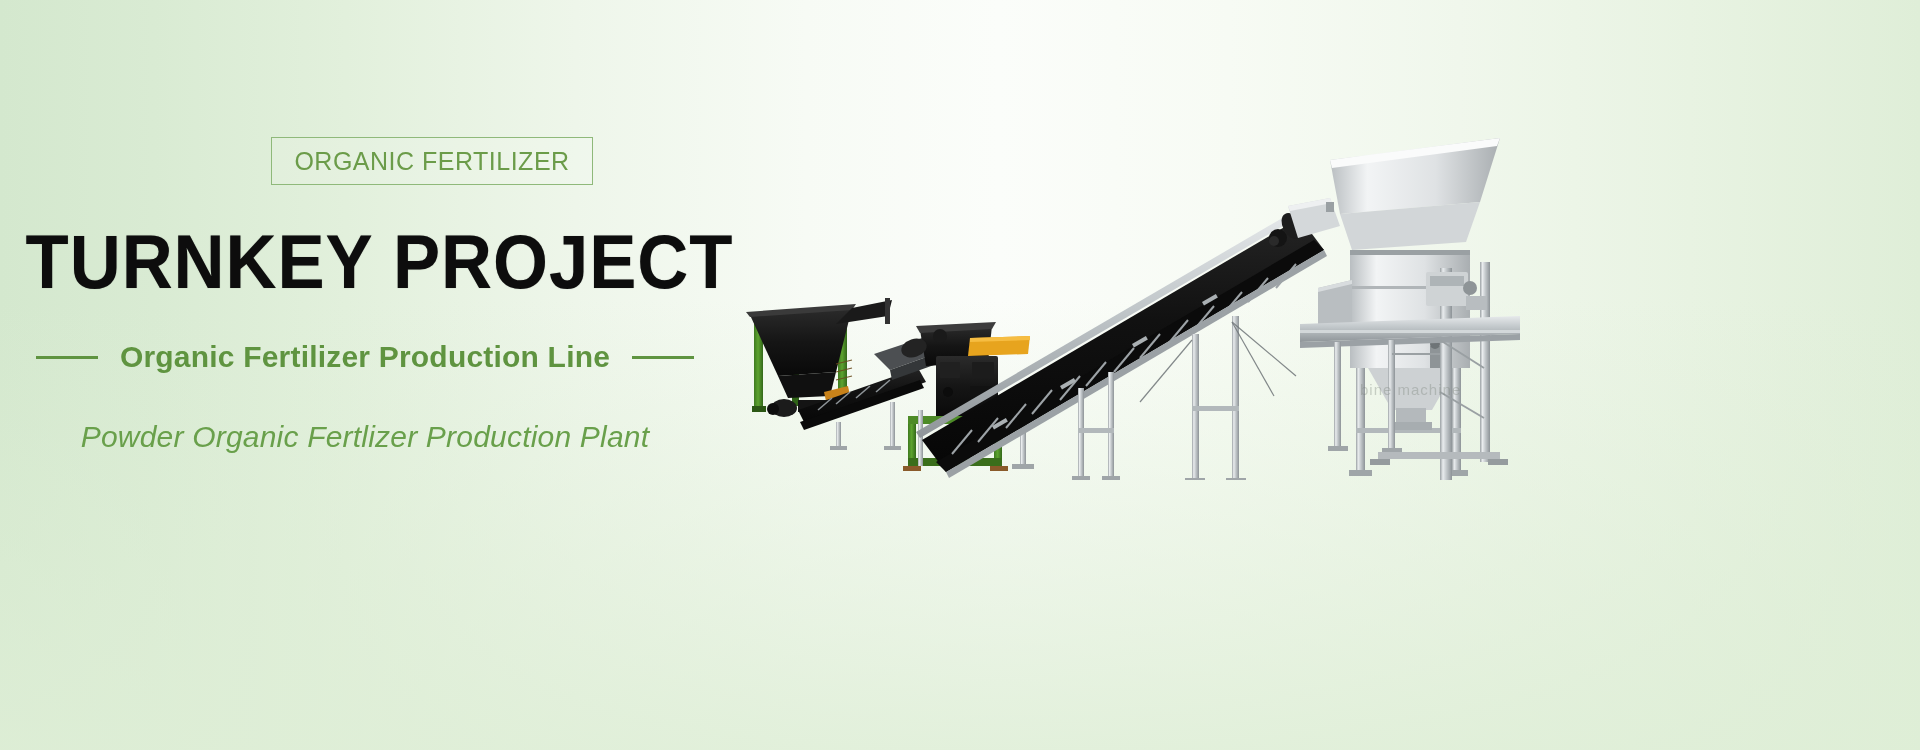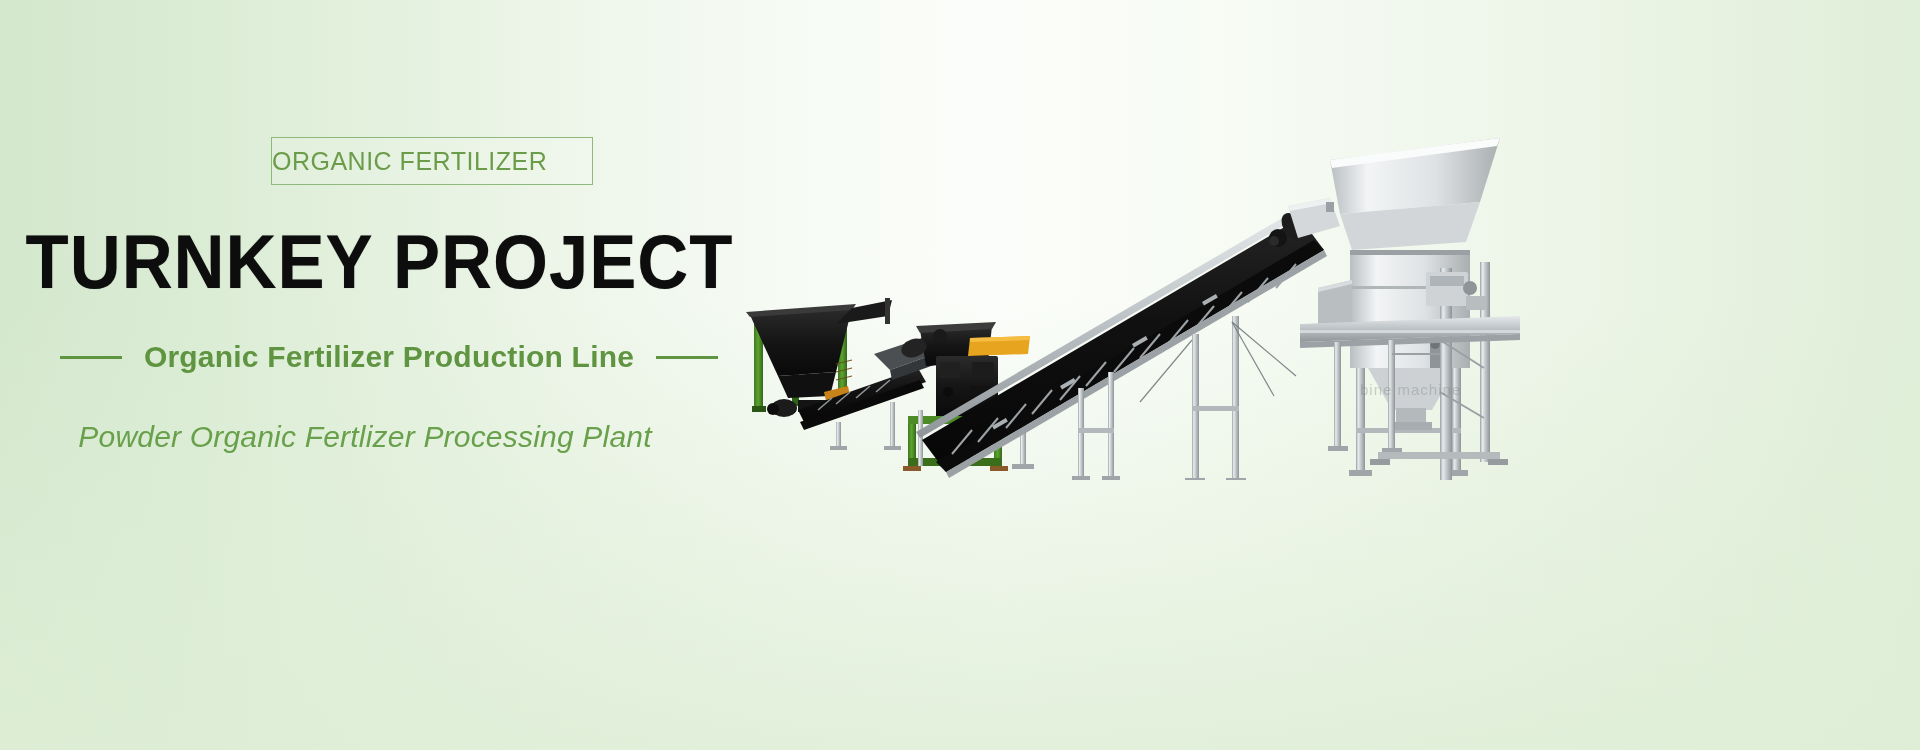--- a/index.html
+++ b/index.html
@@ -27,21 +27,21 @@
   }
   
   .text-block{
     position:absolute;left:0;top:0;width:760px;height:750px;
   }
   .eyebrow-box{
     position:absolute;left:271px;top:137px;
     width:322px;height:48px;
     border:1px solid #8fb97a;
     box-sizing:border-box;
-    display:flex;align-items:center;
+    display:flex;align-items:center;justify-content:center;
     background:rgba(255,255,255,0.10);
   }
   .eyebrow-text{
     font-family:"Liberation Sans",sans-serif;
     font-size:25px;
     letter-spacing:0.5px;
     color:#6b9c49;
     font-weight:400;
     white-space:nowrap;
   }
@@ -56,21 +56,20 @@
     color:#0d0d0d;
     transform:scaleX(0.93);
     transform-origin:center center;
     white-space:nowrap;
     text-shadow:0 0 1px rgba(0,0,0,0.35);
   }
   .subtitle-row{
     position:absolute;left:0;top:340px;width:730px;
     display:flex;align-items:center;justify-content:center;
     gap:22px;
-    margin-left:24px;
   }
   .sub-dash{
     width:62px;height:3px;background:#5f9440;flex:none;
   }
   .subtitle-text{
     font-family:"Liberation Sans",sans-serif;
     font-weight:700;
     font-size:30px;
     color:#5f9440;
     white-space:nowrap;
@@ -114,21 +113,21 @@
     </div>
 
     <div class="headline">TURNKEY PROJECT</div>
 
     <div class="subtitle-row">
       <span class="sub-dash"></span>
       <span class="subtitle-text">Organic Fertilizer Production Line</span>
       <span class="sub-dash"></span>
     </div>
 
-    <div class="tagline">Powder Organic Fertlizer Processing Plant</div>
+    <div class="tagline">Powder Organic Fertlizer Production Plant</div>
 
   </div>
 
   <div class="machine-photo">
     <svg viewBox="0 0 780 370" xmlns="http://www.w3.org/2000/svg">
       <defs>
         <linearGradient id="steelV" x1="0" y1="0" x2="1" y2="0">
           <stop offset="0%" stop-color="#9aa0a3"></stop>
           <stop offset="25%" stop-color="#e9ecee"></stop>
           <stop offset="55%" stop-color="#c2c7ca"></stop>

